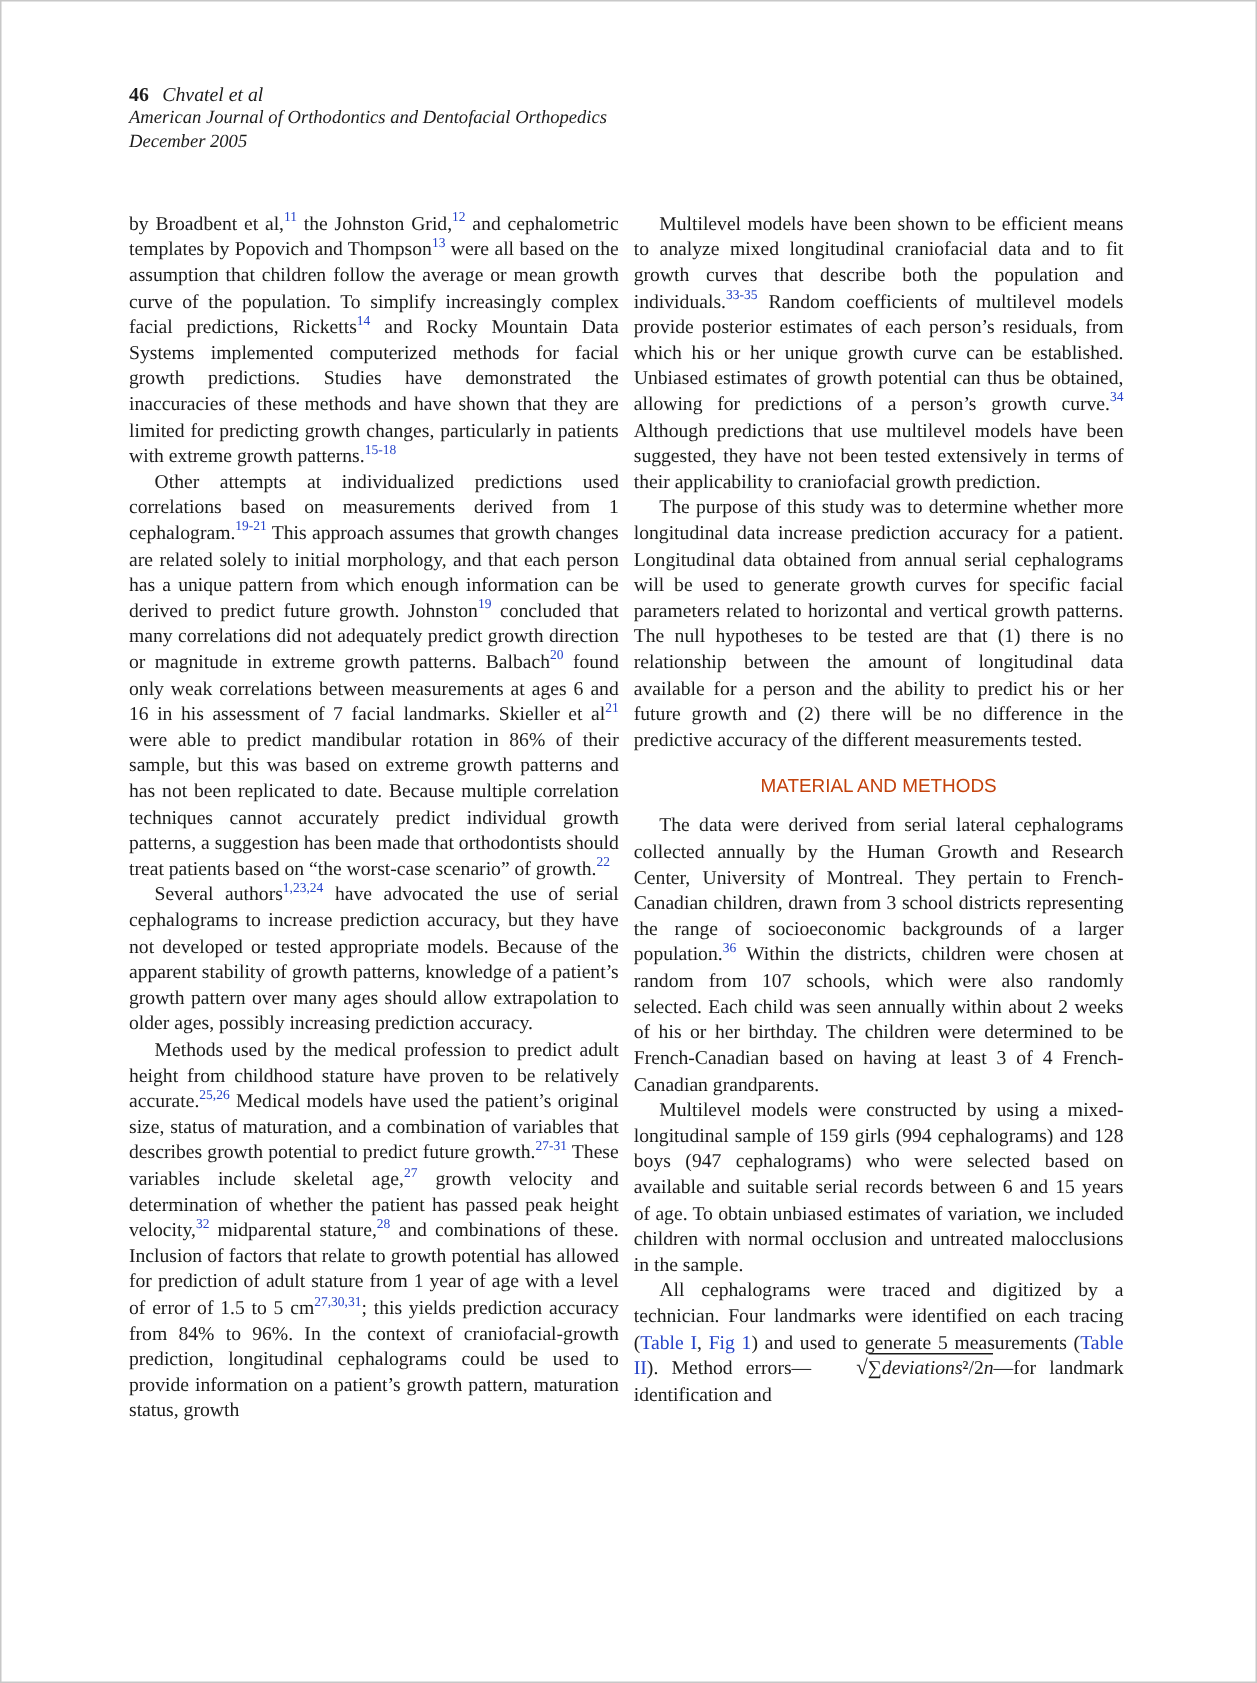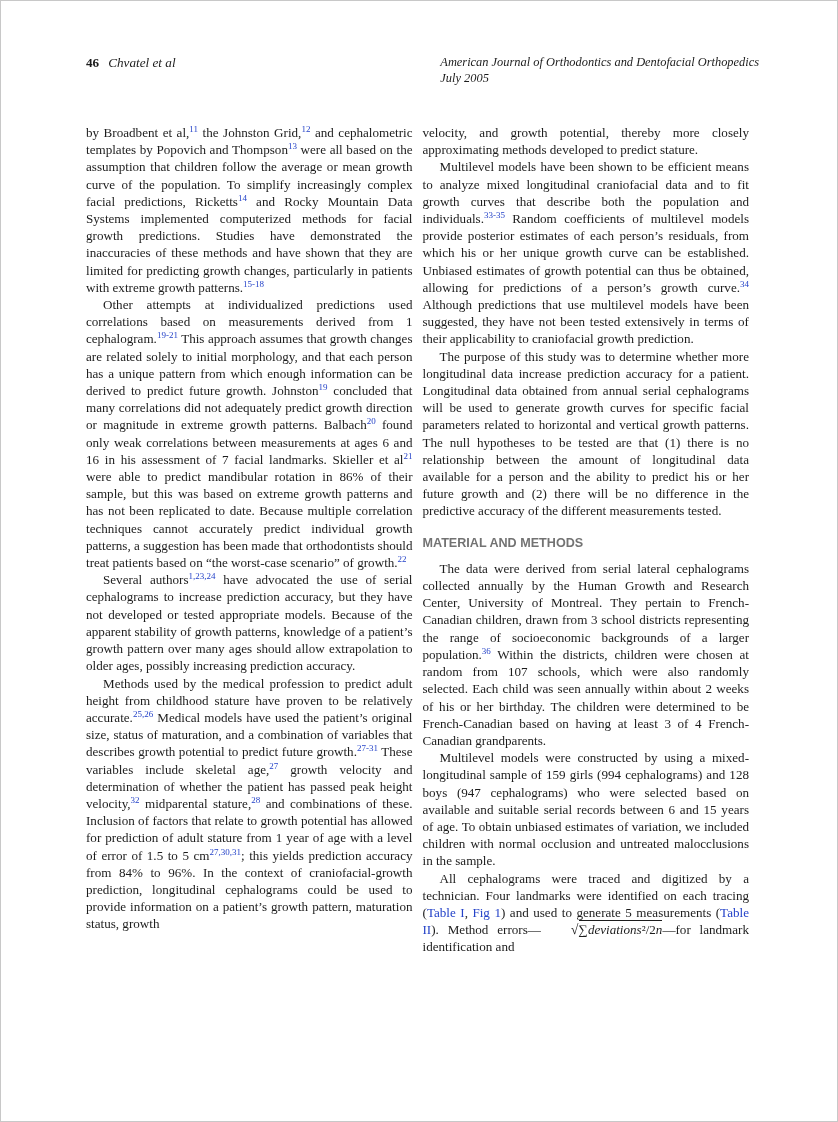--- a/index.html
+++ b/index.html
@@ -13,20 +13,21 @@
     position:relative;
     overflow:hidden;
     font-family:"Liberation Serif", serif;
     color:#1c1c1c;
   }
   .hdr {
     display:flex;
     justify-content:space-between;
     align-items:flex-start;
     margin:54px 78px 0 85px;
+    flex-direction:column;
   }
   .hdr-left { font-size:13.2px; line-height:16px; }
   .pgnum { font-weight:bold; margin-right:9px; }
   .authors { font-style:italic; }
   .hdr-right {
     font-style:italic;
     font-size:12.4px;
     line-height:15.5px;
   }
   .columns {
@@ -38,24 +39,24 @@
     width:326.5px;
     font-size:13.1px;
     line-height:17.2px;
     text-align:justify;
   }
   .para { text-align:justify; }
   .para.indent { text-indent:17px; }
   .sec-heading {
     font-family:"Liberation Sans", sans-serif;
     font-size:12.6px;
-    font-weight:bold;
-    text-align:left;
+    font-weight:normal;
+    text-align:center;
     margin:15px 0 8px 0;
-    color:#737373;
+    color:#c2410c;
   }
   sup.ref {
     font-size:9px;
     line-height:0;
     color:var(--link-color, #2442c8);
     vertical-align:super;
   }
   .xref { color:var(--link-color, #2442c8); }
   .math { white-space:nowrap;margin-left:30px; }
   .math .radical { font-size:14px; }
@@ -65,33 +66,32 @@
 <body>
 
 <div class="page">
 
   <header class="hdr">
     <div class="hdr-left">
       <span class="pgnum">46</span><span class="authors">Chvatel et al</span>
     </div>
     <div class="hdr-right">
       <div>American Journal of Orthodontics and Dentofacial Orthopedics</div>
-      <div>July 2005</div>
+      <div>December 2005</div>
     </div>
   </header>
 
   <div class="columns">
     <div class="col">
         <p class="para">by Broadbent et al,<sup class="ref">11</sup> the Johnston Grid,<sup class="ref">12</sup> and cephalometric templates by Popovich and Thompson<sup class="ref">13</sup> were all based on the assumption that children follow the average or mean growth curve of the population. To simplify increasingly complex facial predictions, Ricketts<sup class="ref">14</sup> and Rocky Mountain Data Systems implemented computerized methods for facial growth predictions. Studies have demonstrated the inaccuracies of these methods and have shown that they are limited for predicting growth changes, particularly in patients with extreme growth patterns.<sup class="ref">15-18</sup></p>
         <p class="para indent">Other attempts at individualized predictions used correlations based on measurements derived from 1 cephalogram.<sup class="ref">19-21</sup> This approach assumes that growth changes are related solely to initial morphology, and that each person has a unique pattern from which enough information can be derived to predict future growth. Johnston<sup class="ref">19</sup> concluded that many correlations did not adequately predict growth direction or magnitude in extreme growth patterns. Balbach<sup class="ref">20</sup> found only weak correlations between measurements at ages 6 and 16 in his assessment of 7 facial landmarks. Skieller et al<sup class="ref">21</sup> were able to predict mandibular rotation in 86% of their sample, but this was based on extreme growth patterns and has not been replicated to date. Because multiple correlation techniques cannot accurately predict individual growth patterns, a suggestion has been made that orthodontists should treat patients based on “the worst-case scenario” of growth.<sup class="ref">22</sup></p>
         <p class="para indent">Several authors<sup class="ref">1,23,24</sup> have advocated the use of serial cephalograms to increase prediction accuracy, but they have not developed or tested appropriate models. Because of the apparent stability of growth patterns, knowledge of a patient’s growth pattern over many ages should allow extrapolation to older ages, possibly increasing prediction accuracy.</p>
         <p class="para indent">Methods used by the medical profession to predict adult height from childhood stature have proven to be relatively accurate.<sup class="ref">25,26</sup> Medical models have used the patient’s original size, status of maturation, and a combination of variables that describes growth potential to predict future growth.<sup class="ref">27-31</sup> These variables include skeletal age,<sup class="ref">27</sup> growth velocity and determination of whether the patient has passed peak height velocity,<sup class="ref">32</sup> midparental stature,<sup class="ref">28</sup> and combinations of these. Inclusion of factors that relate to growth potential has allowed for prediction of adult stature from 1 year of age with a level of error of 1.5 to 5 cm<sup class="ref">27,30,31</sup>; this yields prediction accuracy from 84% to 96%. In the context of craniofacial-growth prediction, longitudinal cephalograms could be used to provide information on a patient’s growth pattern, maturation status, growth</p>
       </div>
     <div class="col">
-        <p class="para">velocity, and growth potential, thereby more closely approximating methods developed to predict stature.</p>
         <p class="para indent">Multilevel models have been shown to be efficient means to analyze mixed longitudinal craniofacial data and to fit growth curves that describe both the population and individuals.<sup class="ref">33-35</sup> Random coefficients of multilevel models provide posterior estimates of each person’s residuals, from which his or her unique growth curve can be established. Unbiased estimates of growth potential can thus be obtained, allowing for predictions of a person’s growth curve.<sup class="ref">34</sup> Although predictions that use multilevel models have been suggested, they have not been tested extensively in terms of their applicability to craniofacial growth prediction.</p>
         <p class="para indent">The purpose of this study was to determine whether more longitudinal data increase prediction accuracy for a patient. Longitudinal data obtained from annual serial cephalograms will be used to generate growth curves for specific facial parameters related to horizontal and vertical growth patterns. The null hypotheses to be tested are that (1) there is no relationship between the amount of longitudinal data available for a person and the ability to predict his or her future growth and (2) there will be no difference in the predictive accuracy of the different measurements tested.</p>
         <h2 class="sec-heading">MATERIAL AND METHODS</h2>
         <p class="para indent">The data were derived from serial lateral cephalograms collected annually by the Human Growth and Research Center, University of Montreal. They pertain to French-Canadian children, drawn from 3 school districts representing the range of socioeconomic backgrounds of a larger population.<sup class="ref">36</sup> Within the districts, children were chosen at random from 107 schools, which were also randomly selected. Each child was seen annually within about 2 weeks of his or her birthday. The children were determined to be French-Canadian based on having at least 3 of 4 French-Canadian grandparents.</p>
         <p class="para indent">Multilevel models were constructed by using a mixed-longitudinal sample of 159 girls (994 cephalograms) and 128 boys (947 cephalograms) who were selected based on available and suitable serial records between 6 and 15 years of age. To obtain unbiased estimates of variation, we included children with normal occlusion and untreated malocclusions in the sample.</p>
         <p class="para indent">All cephalograms were traced and digitized by a technician. Four landmarks were identified on each tracing (<span class="xref">Table I</span>, <span class="xref">Fig 1</span>) and used to generate 5 measurements (<span class="xref">Table II</span>). Method errors—<span class="math"><span class="radical">√</span><span class="ovl">∑<i>deviations</i>²/2<i>n</i></span></span>—for landmark identification and</p>
       </div>
   </div>
 
 </div>

